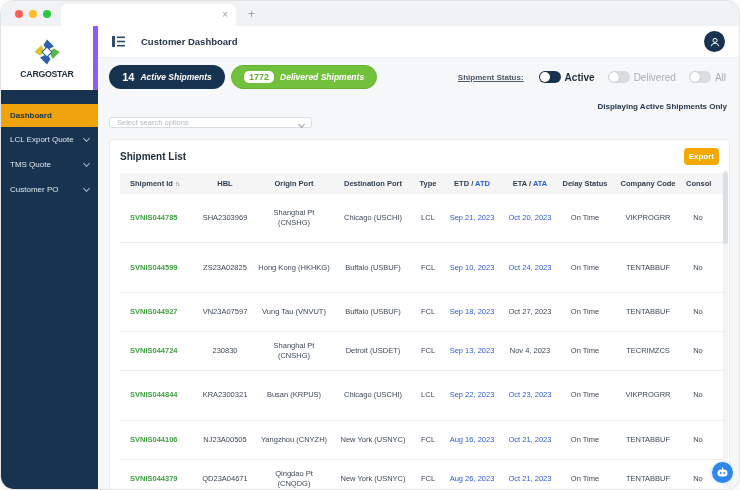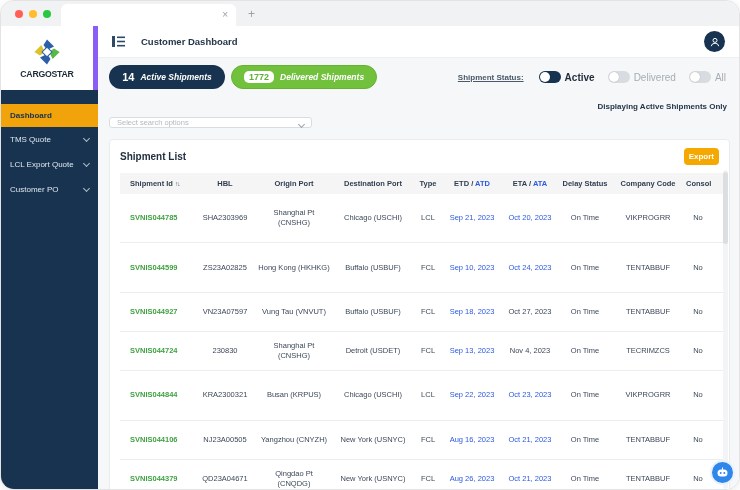--- a/index.html
+++ b/index.html
@@ -116,25 +116,25 @@
           <polygon points="2,20 12,10 17,20 10,25" fill="#dbc22e"></polygon>
           <polygon points="20,13 27,20 20,27 13,20" fill="#ffffff" stroke="#2d5fa8" stroke-width="1.5"></polygon>
         </svg>
         <div class="brand">CARGOSTAR</div>
       </div>
       <div class="nav">
           <div class="nav-item active">
             <span>Dashboard</span>
           </div>
           <div class="nav-item">
+            <span>LCL Export Quote</span>
+            <span class="chev"></span>
+          </div>
+          <div class="nav-item">
             <span>TMS Quote</span>
-            <span class="chev"></span>
-          </div>
-          <div class="nav-item">
-            <span>LCL Export Quote</span>
             <span class="chev"></span>
           </div>
           <div class="nav-item">
             <span>Customer PO</span>
             <span class="chev"></span>
           </div>
         </div>
     </div>
 
     <div class="main">

